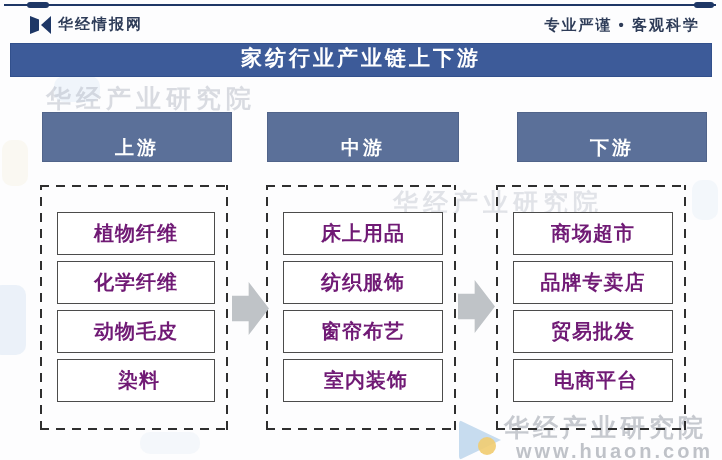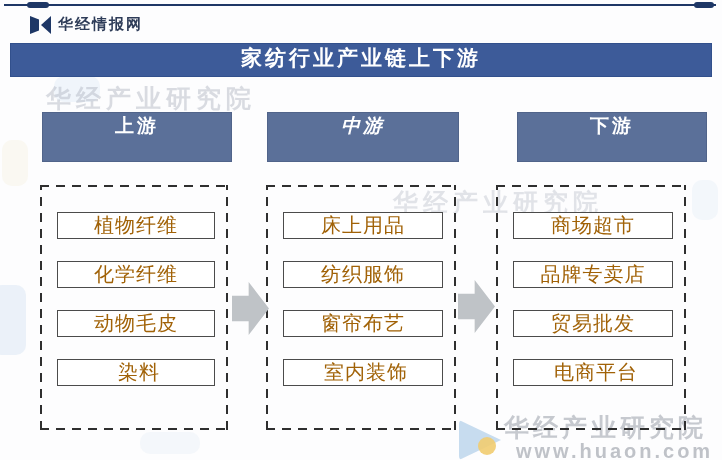--- a/index.html
+++ b/index.html
@@ -34,40 +34,40 @@
   .wm-mid{left:393px;top:186px;opacity:.35;}
   .blob{position:absolute;z-index:0;border-radius:10px;}
   .blob1{left:-8px;top:285px;width:34px;height:70px;background:#dde8f4;opacity:.55;}
   .blob2{left:54px;top:76px;width:46px;height:26px;background:#e3edf7;opacity:.5;}
   .blob3{left:2px;top:140px;width:26px;height:46px;background:#f7f3e6;opacity:.5;}
   .blob4{left:692px;top:180px;width:26px;height:40px;background:#e3edf7;opacity:.4;}
   .blob5{left:140px;top:432px;width:60px;height:22px;background:#eef3f9;opacity:.6;}
   
   .col-header{position:absolute;top:112px;height:48px;z-index:2;
     background:var(--column-header,#5b7099);border:1px solid #51648a;
-    display:flex;align-items:flex-start;justify-content:center;
+    display:flex;align-items:flex-end;justify-content:center;
     color:#fff;font-size:19px;font-weight:700;letter-spacing:3px;}
   .col-header.up{left:42px;width:188px;}
-  .col-header.mid{left:267px;width:190px;font-style:italic;}
+  .col-header.mid{left:267px;width:190px;}
   .col-header.down{left:497px;width:188px;margin-left:20px;}
   
   .dash-box{position:absolute;top:185px;height:245px;z-index:2;
     background:
       repeating-linear-gradient(90deg,var(--dash-border,#2f2f2f) 0 9px,transparent 9px 16px) left top/100% 2px no-repeat,
       repeating-linear-gradient(90deg,var(--dash-border,#2f2f2f) 0 9px,transparent 9px 16px) left bottom/100% 2px no-repeat,
       repeating-linear-gradient(0deg,var(--dash-border,#2f2f2f) 0 9px,transparent 9px 16px) left top/2px 100% no-repeat,
       repeating-linear-gradient(0deg,var(--dash-border,#2f2f2f) 0 9px,transparent 9px 16px) right top/2px 100% no-repeat;}
   .dash-box.up{left:40px;width:188px;}
   .dash-box.mid{left:266px;width:190px;}
   .dash-box.down{left:496px;width:190px;}
   
-  .item{position:absolute;left:17px;right:13px;height:27px;background:#ffffff;
+  .item{position:absolute;left:17px;right:13px;height:43px;background:#ffffff;
     border:1.5px solid var(--box-border,#4b4b4b);box-sizing:border-box;
     display:flex;align-items:center;justify-content:center;
-    font-size:20px;color:#a16207;letter-spacing:1px;}
+    font-size:20px;color:#701a75;letter-spacing:1px;font-weight:bold;}
   .item.r1{top:27px;} .item.r2{top:76px;} .item.r3{top:125px;} .item.r4{top:174px;padding-left:6px;}
   
   .arrow{position:absolute;width:37px;height:53px;background:var(--arrow,#bfc3c7);z-index:2;
     clip-path:polygon(0 26%,45% 26%,45% 0,100% 50%,45% 100%,45% 74%,0 74%);}
   .arrow.a1{left:232px;top:282px;}
   .arrow.a2{left:458px;top:280px;}
   
   .bw-tri{position:absolute;left:459px;top:420px;width:42px;height:40px;z-index:1;
     background:#bdd6ec;opacity:.85;border-radius:4px;
     clip-path:polygon(0 0,100% 50%,0 100%);}
@@ -91,20 +91,21 @@
   <div class="blob blob2"></div>
   <div class="blob blob3"></div>
   <div class="blob blob4"></div>
   <div class="blob blob5"></div>
 
   <div class="logo-mark">
     <div class="l"></div>
     <div class="r"></div>
   </div>
   <div class="logo-text">华经情报网</div>
+  <div class="slogan">专业严谨 • 客观科学</div>
 
   <div class="title-bar">
     <span>家纺行业产业链上下游</span>
   </div>
 
   <div class="wm-text wm-top">华经产业研究院</div>
   <div class="wm-text wm-mid">华经产业研究院</div>
 
   <div class="col-header up">
     <span>上游</span>

